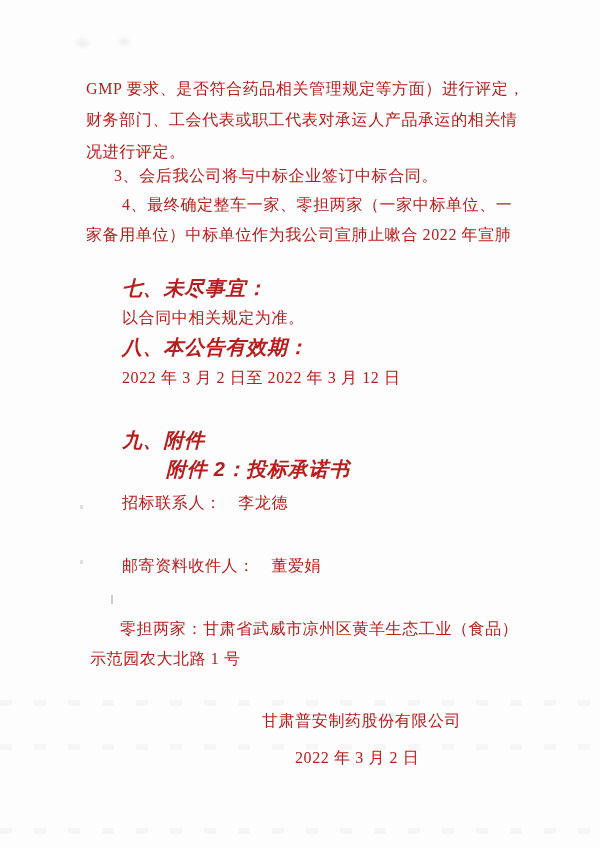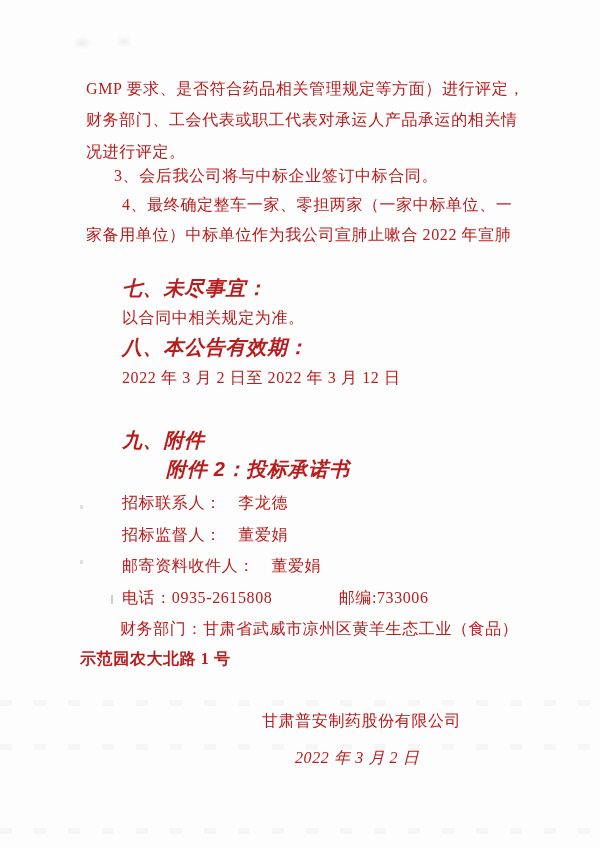--- a/index.html
+++ b/index.html
@@ -72,28 +72,26 @@
 
   <p class="line hd" style="top:279px; left:122px;">七、未尽事宜：</p>
   <p class="line hd" style="top:338px; left:122px;">八、本公告有效期：</p>
   <p class="line" style="top:309px; left:122px;">以合同中相关规定为准。</p>
   <p class="line" style="top:369px; left:122px;">2022 年 3 月 2 日至 2022 年 3 月 12 日</p>
   <p class="line hd" style="top:399px; left:122px;margin-top:32px;">九、附件</p>
 
   <p class="line hd" style="top:460px; left:130px;margin-left:36px;">附件 2：投标承诺书</p>
 
   <p class="line" style="top:494px; left:122px;">招标联系人：　李龙德</p>
-  <p class="line" style="top:526px; left:122px;">招标监督人：　董爱娟</p>
   <p class="line" style="top:557px; left:122px;">邮寄资料收件人：　董爱娟</p>
-  <p class="line" style="top:589px; left:122px;">电话：0935-2615808　　　　邮编:733006</p>
-  <p class="line" style="top:620px; left:120px;">财务部门：甘肃省武威市凉州区黄羊生态工业（食品）</p>
-  <p class="line" style="top:650px; left:80px;font-weight:bold;">示范园农大北路 1 号</p>
+  <p class="line" style="top:620px; left:120px;">零担两家：甘肃省武威市凉州区黄羊生态工业（食品）</p>
+  <p class="line" style="top:650px; left:90px;">示范园农大北路 1 号</p>
 
   <p class="line" style="top:712px; left:262px;">甘肃普安制药股份有限公司</p>
-  <p class="line" style="top:749px; left:295px;font-style:italic;">2022 年 3 月 2 日</p>
+  <p class="line" style="top:749px; left:295px;">2022 年 3 月 2 日</p>
 
   <div class="band" id="b1"></div>
   <div class="band" id="b2"></div>
   <div class="band" id="b3"></div>
   <div class="speck" id="sp1"></div>
   <div class="speck" id="sp2"></div>
   <div class="speck" id="sp3"></div>
 
 </div>
 

